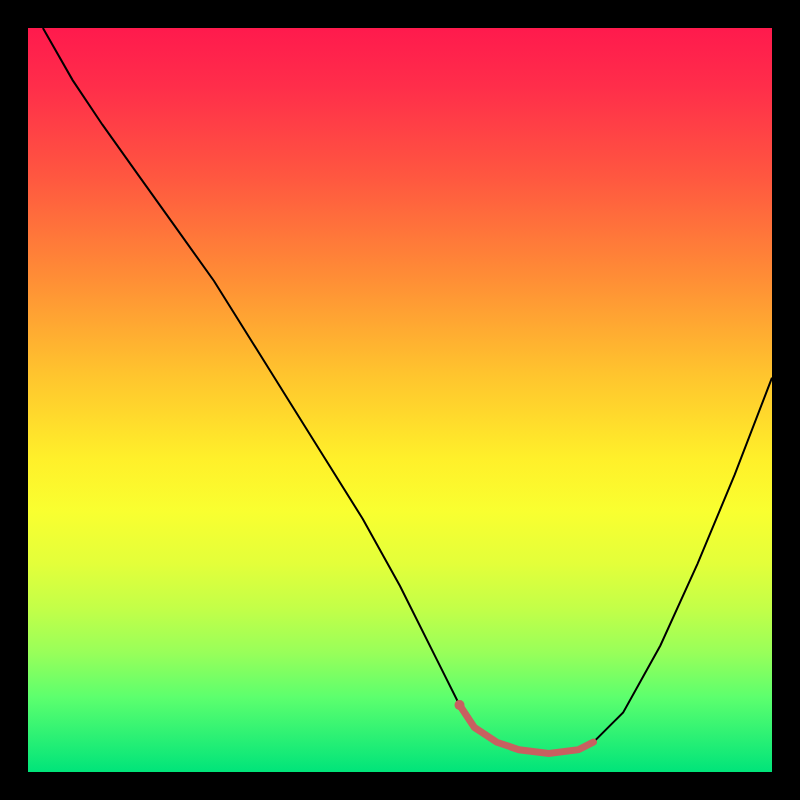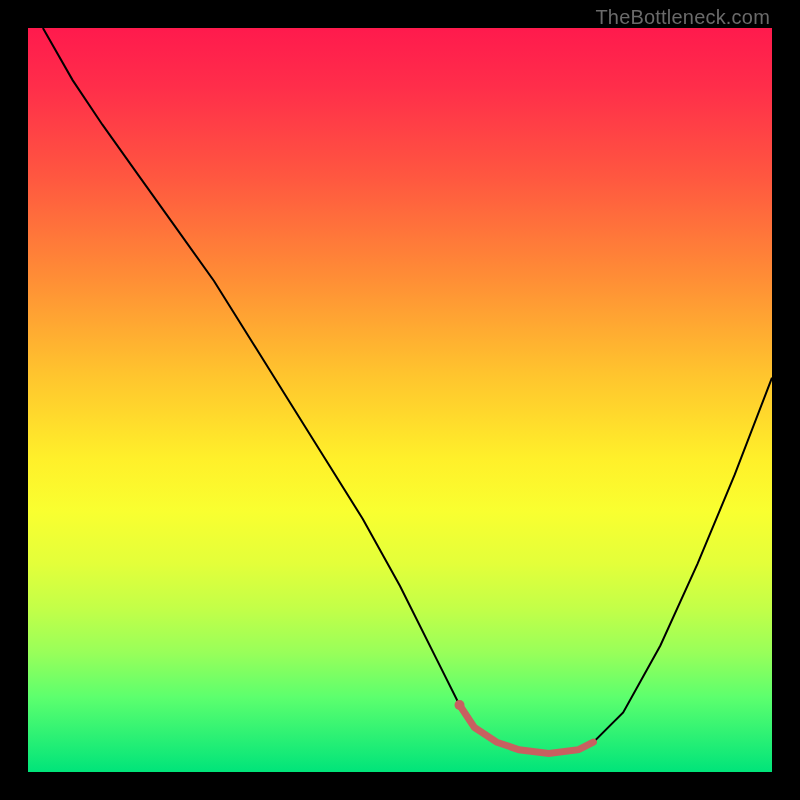--- a/index.html
+++ b/index.html
@@ -54,21 +54,20 @@
 
   .curve path.main { stroke: #000; stroke-width: 2; fill: none; }
   .curve path.low  { stroke: #c86060; stroke-width: 7; fill: none; stroke-linecap: round; }
   .curve circle.dot { fill: #c86060; }
 </style>
 </head>
 <body>
 
 <div class="frame">
 
-  <div class="watermark">TheBottleneck.com</div>
 
   <div class="plot">
     <svg class="curve" viewBox="0 0 744 744" preserveAspectRatio="none">
       <path class="main" d="M14.9 0.0 L44.6 52.1 L74.4 96.7 L111.6 148.8 L148.8 200.9 L186.0 253.0 L223.2 312.5 L260.4 372.0 L297.6 431.5 L334.8 491.0 L372.0 558.0 L409.2 632.4 L431.5 677.0 L446.4 699.4 L468.7 714.2 L491.0 721.7 L520.8 725.4 L550.6 721.7 L565.4 714.2 L595.2 684.5 L632.4 617.5 L669.6 535.7 L706.8 446.4 L744.0 349.7"></path>
       <path class="low" d="M431.5 677.0 L446.4 699.4 L468.7 714.2 L491.0 721.7 L520.8 725.4 L550.6 721.7 L565.4 714.2"></path>
       <circle class="dot" r="5" cx="431.5" cy="677.0"></circle>
     </svg>
   </div>
 
 </div>

